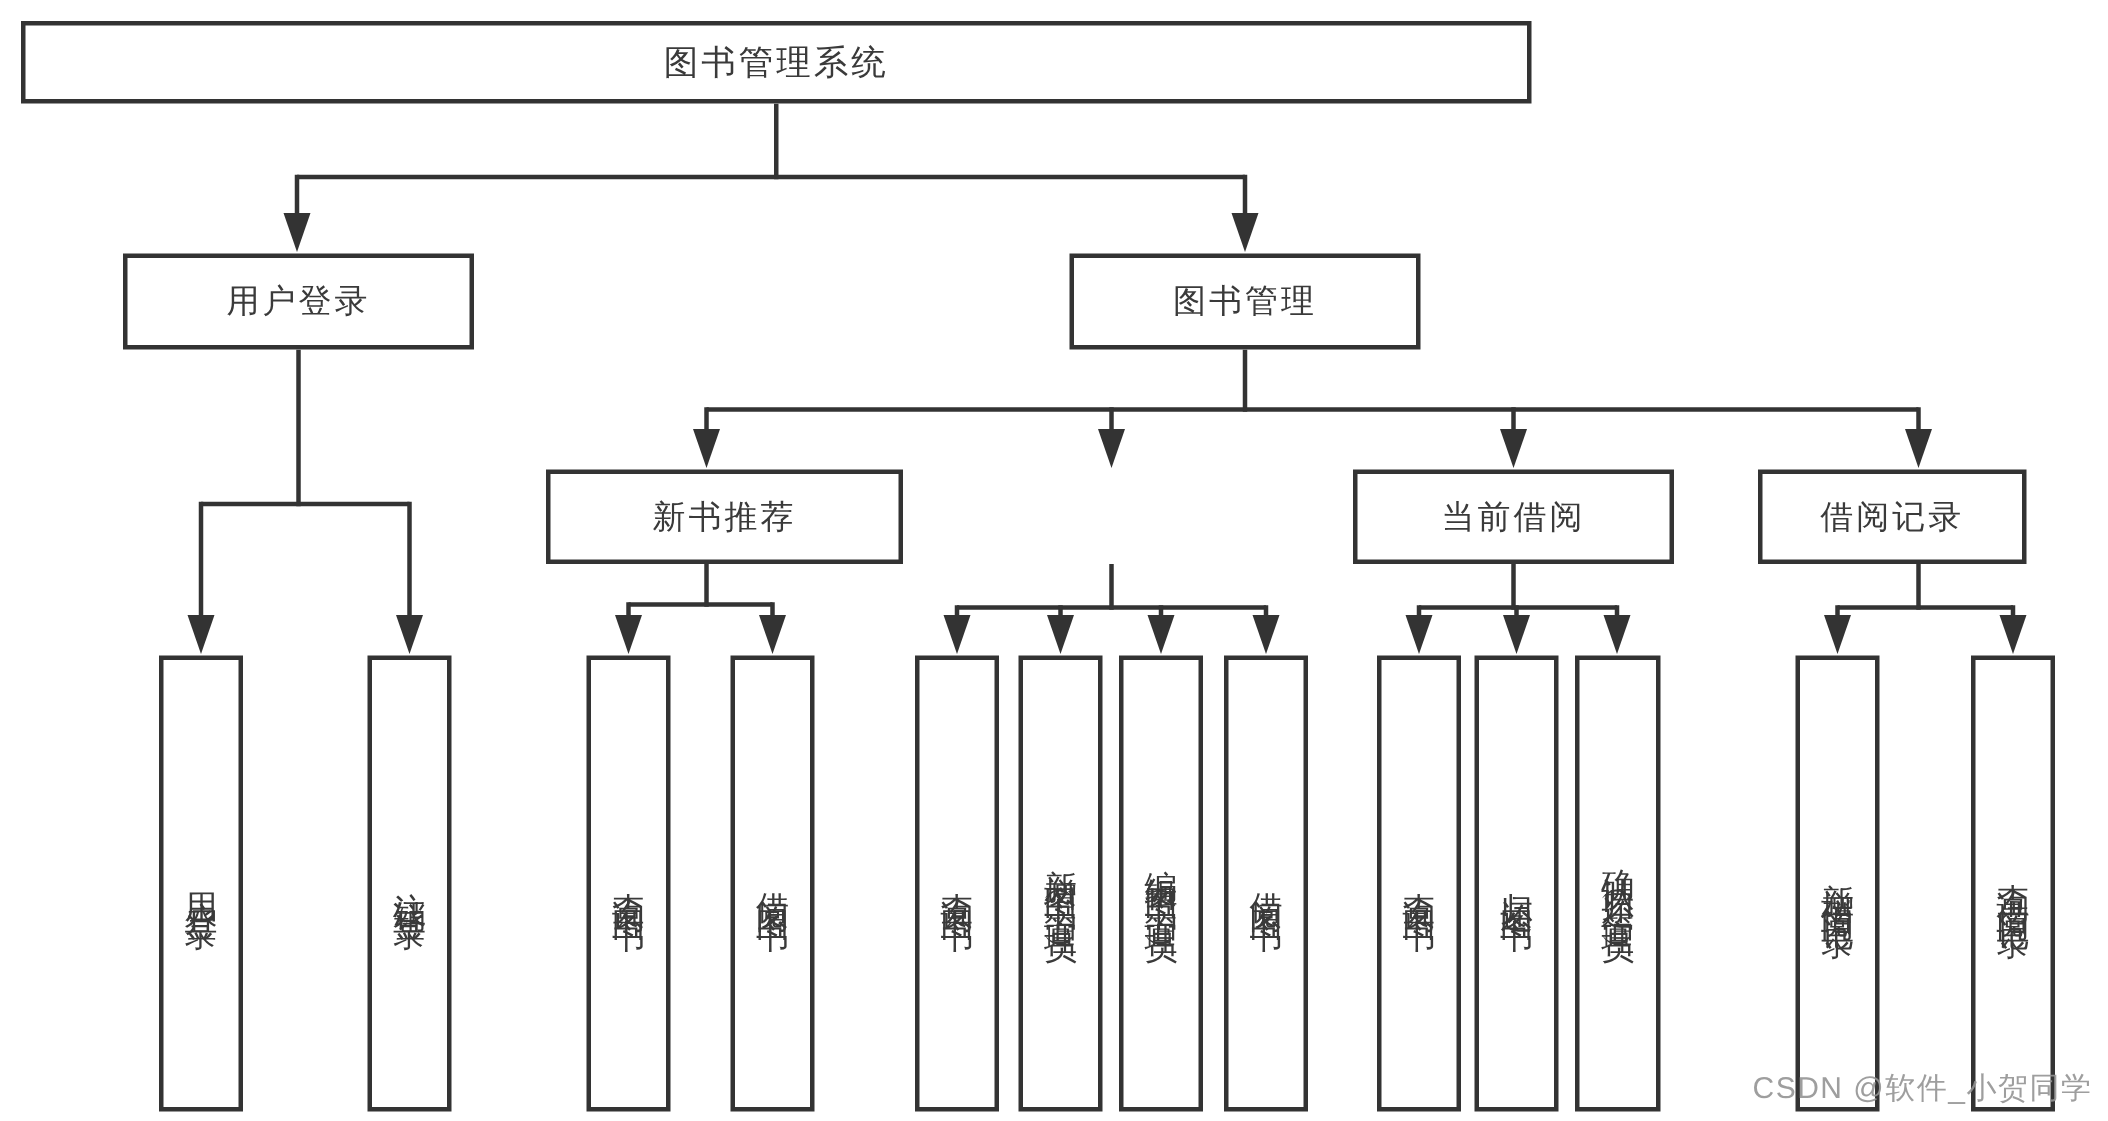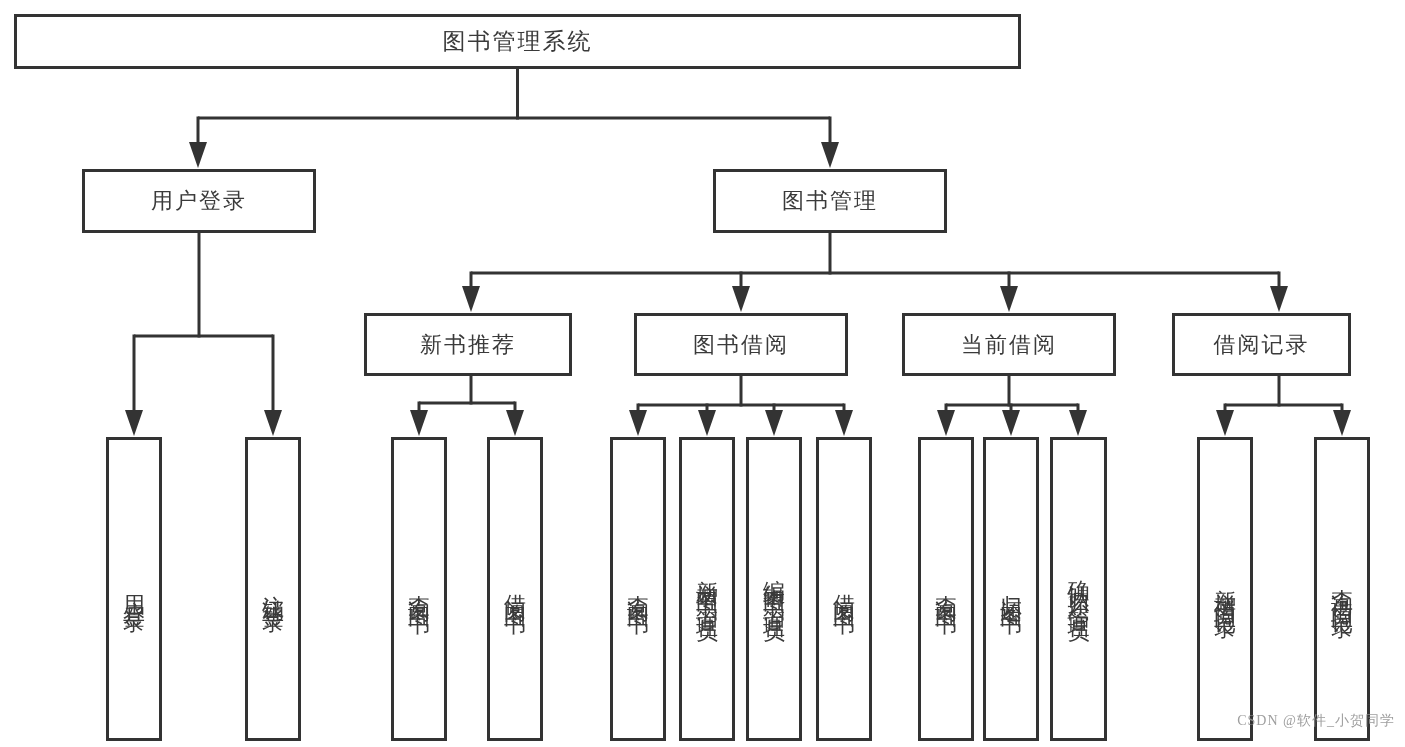--- a/index.html
+++ b/index.html
@@ -1,20 +1,20 @@
 <!DOCTYPE html>
 <html><head>
 <meta charset="utf-8">
 <style>
   html,body{margin:0;padding:0;background:#ffffff;}
   #stage{
     position:relative;
     width:1405px;height:747px;
     background:#ffffff;
-    font-family:Liberation Serif, serif;
+    font-family:Liberation Sans, sans-serif;
     color:#3a3a3a;
     overflow:hidden;
   }
   #wires{position:absolute;left:0;top:0;z-index:0;}
   .node{
     position:absolute;
     box-sizing:border-box;
     border:3px solid #333333;
     background:#ffffff;
     display:flex;align-items:center;justify-content:center;
@@ -34,21 +34,21 @@
   }
   .vnode span{
     writing-mode:vertical-rl;
     text-orientation:mixed;
     letter-spacing:6px;
     white-space:nowrap;
   }
   #watermark{
     position:absolute;
     right:10px;top:712px;
-    font-size:14px;
+    font-size:20px;
     color:rgba(148,148,148,0.9);
     letter-spacing:1px;
     z-index:2;
     white-space:nowrap;
     text-align:center;
   }
 </style>
 </head>
 <body>
 
@@ -124,25 +124,22 @@
     <span>图书管理系统</span>
   </div>
 
   <div class="node" style="left:82px;top:169px;width:234px;height:64px;">
     <span>用户登录</span>
   </div>
   <div class="node" style="left:713px;top:169px;width:234px;height:64px;">
     <span>图书管理</span>
   </div>
 
-  <div class="node" style="left:364px;top:313px;width:208px;height:63px;">
+  <div class="node" style="left:364px;top:313px;width:238px;height:63px;">
     <span>新书推荐</span>
-  </div>
-  <div class="node" style="left:634px;top:313px;width:214px;height:63px;">
-    <span>图书借阅</span>
   </div>
   <div class="node" style="left:902px;top:313px;width:214px;height:63px;text-align:right;">
     <span>当前借阅</span>
   </div>
   <div class="node" style="left:1172px;top:313px;width:179px;height:63px;">
     <span>借阅记录</span>
   </div>
 
   <div class="vnode" style="left:106px;top:437px;width:56px;height:304px;">
     <span>用户登录</span>

